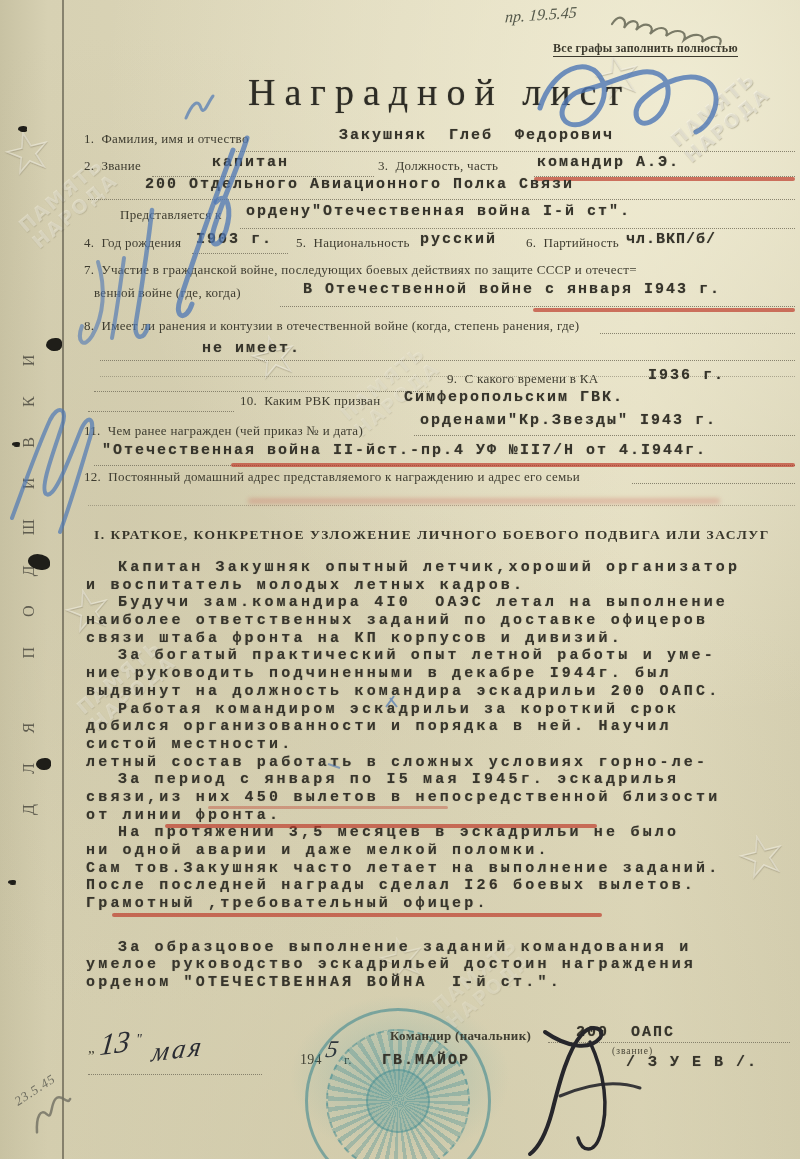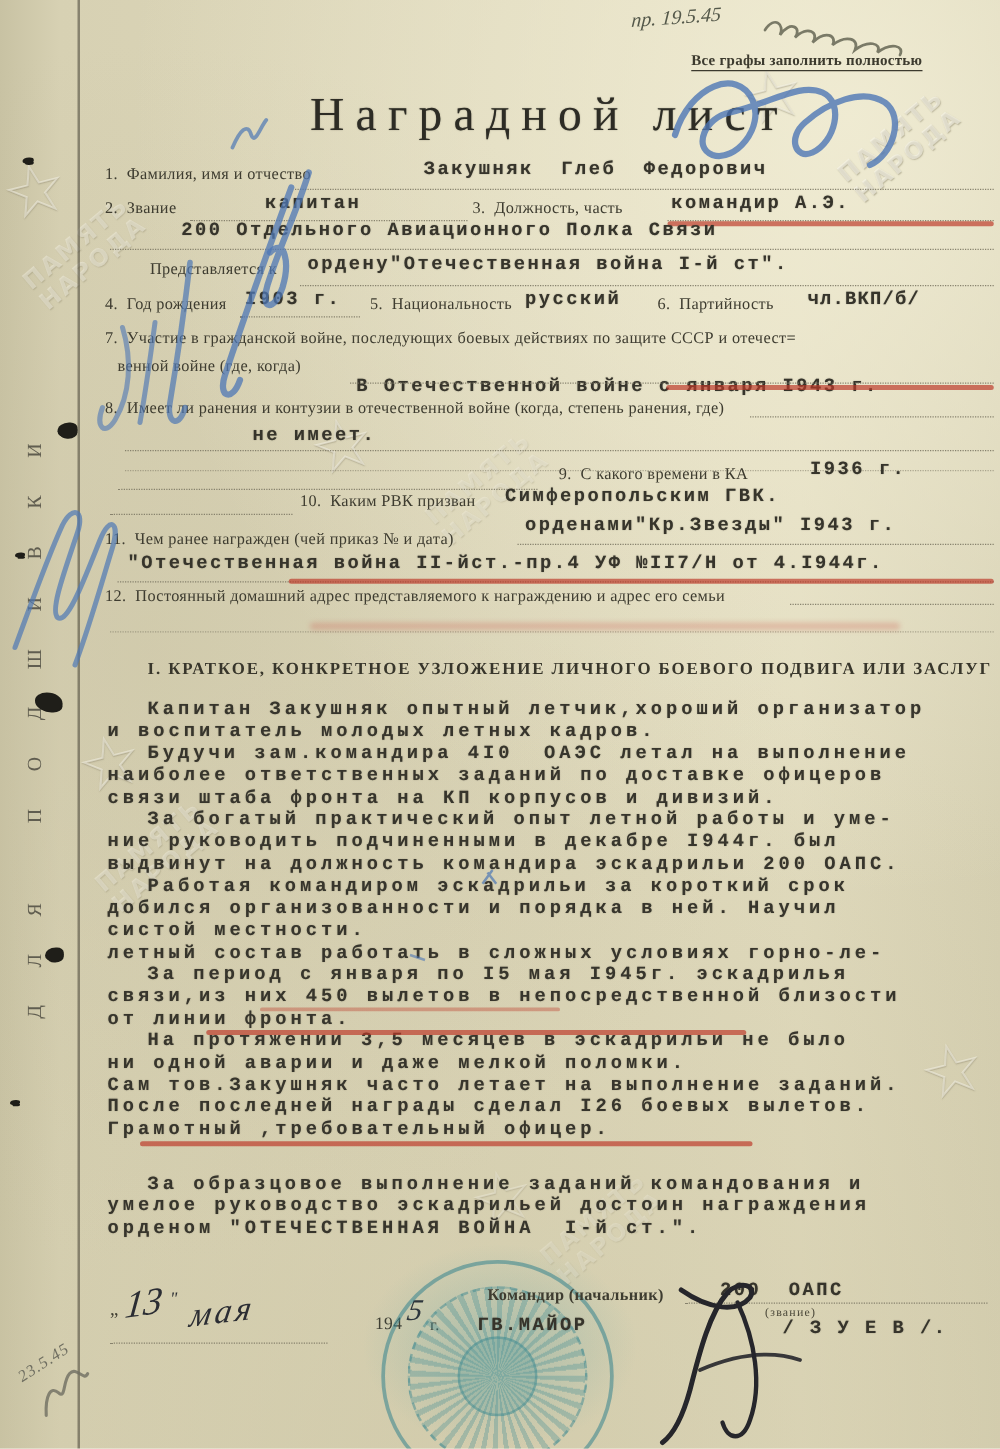--- a/index.html
+++ b/index.html
@@ -17,21 +17,21 @@
   .typ{font-family:"Liberation Mono","DejaVu Sans Mono",monospace;font-weight:700;
        font-size:15px;color:#36342b;letter-spacing:2px;white-space:pre;
        text-shadow:0 0 1px rgba(45,42,33,.45);}
   .dot{height:0;border-bottom:1px dotted #7e7965;opacity:.9;}
   .dot.lt{opacity:.55;}
   .red{background:rgba(188,56,40,.68);height:4px;border-radius:2px;filter:blur(.4px);}
   .title{font-weight:normal;font-size:38px;letter-spacing:9px;color:#2d2c25;
          text-shadow:0 0 1px rgba(40,38,30,.5);white-space:pre;}
   .fillnote{font-weight:bold;font-size:12px;color:#3c3a2e;border-bottom:1.5px solid #3c3a2e;
             letter-spacing:.2px;white-space:pre;}
-  .heading{font-weight:bold;font-size:13.5px;letter-spacing:1.5px;color:#38362b;white-space:pre;margin-left:24px;}
+  .heading{font-weight:bold;font-size:13.5px;letter-spacing:1.5px;color:#38362b;white-space:pre;}
   .body-block{left:86px;top:559px;width:706px;}
   .bl{font-family:"Liberation Mono","DejaVu Sans Mono",monospace;font-weight:700;
       font-size:15px;line-height:17.7px;height:17.7px;color:#37352c;letter-spacing:3.2px;
       white-space:pre;text-shadow:0 0 1px rgba(45,42,33,.4);}
   .ind{padding-left:32px;}
   .gap{margin-top:26px;}
   .hand{font-style:italic;color:#54584a;white-space:pre;}
   .hand-ink{font-style:italic;color:#2b2d33;white-space:pre;}
   .vtext{left:20px;top:815px;transform:rotate(-90deg);transform-origin:left top;
          font-size:16px;letter-spacing:30px;color:#45433a;opacity:.8;white-space:pre;}
@@ -99,25 +99,25 @@
   <div class="abs lbl" style="left:120px;top:207px;">Представляется к</div>
   <div class="abs typ" style="left:246px;top:203px;">ордену"Отечественная война I-й ст".</div>
   <div class="abs dot" style="left:240px;top:228px;width:555px;"></div>
 
   <div class="abs lbl" style="left:84px;top:235px;">4.  Год рождения</div>
   <div class="abs typ" style="left:196px;top:231px;">I903 г.</div>
   <div class="abs dot" style="left:192px;top:253px;width:96px;"></div>
   <div class="abs lbl" style="left:296px;top:235px;">5.  Национальность</div>
   <div class="abs typ" style="left:420px;top:231px;">русский</div>
   <div class="abs lbl" style="left:526px;top:235px;">6.  Партийность</div>
-  <div class="abs typ" style="left:646px;top:231px;letter-spacing:1px;text-align:center;">чл.ВКП/б/</div>
+  <div class="abs typ" style="left:626px;top:231px;letter-spacing:1px;text-align:center;">чл.ВКП/б/</div>
 
   <div class="abs lbl" style="left:84px;top:262px;">7.  Участие в гражданской войне, последующих боевых действиях по защите СССР и отечест=</div>
   <div class="abs lbl" style="left:94px;top:285px;">венной войне (где, когда)</div>
-  <div class="abs typ" style="left:285px;top:281px;margin-top:20px;">В Отечественной войне с января I943 г.</div>
+  <div class="abs typ" style="left:303px;top:281px;">В Отечественной войне с января I943 г.</div>
   <div class="abs dot" style="left:280px;top:306px;width:515px;"></div>
   <div class="abs red" style="left:533px;top:308px;width:262px;"></div>
 
   <div class="abs lbl" style="left:84px;top:318px;">8.  Имеет ли ранения и контузии в отечественной войне (когда, степень ранения, где)</div>
   <div class="abs dot" style="left:600px;top:333px;width:195px;"></div>
   <div class="abs typ" style="left:202px;top:340px;">не имеет.</div>
   <div class="abs dot" style="left:100px;top:360px;width:695px;"></div>
   <div class="abs dot lt" style="left:100px;top:376px;width:695px;"></div>
 
   <div class="abs dot" style="left:94px;top:391px;width:336px;"></div>

